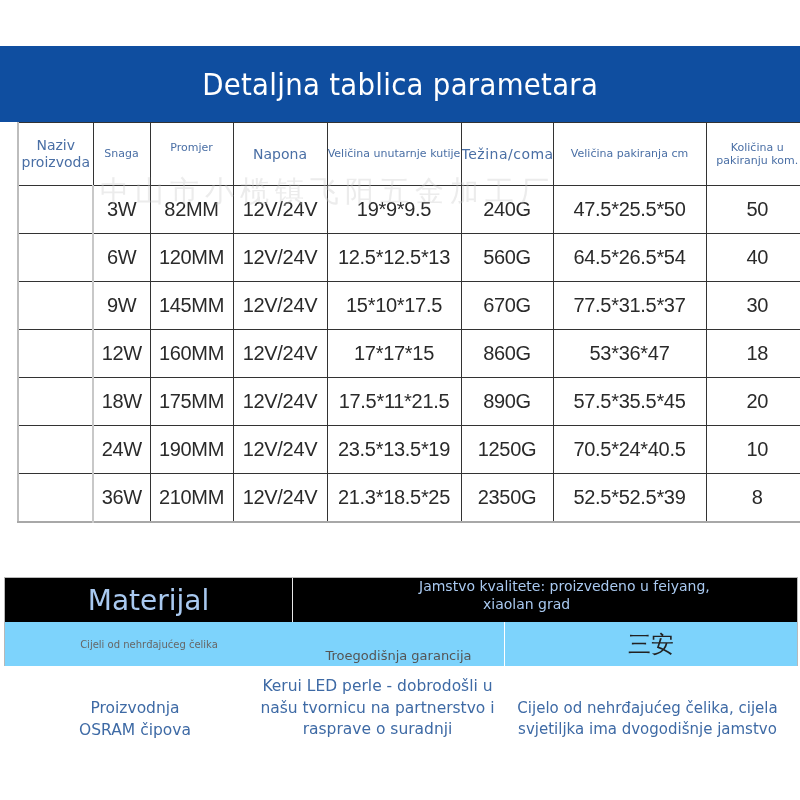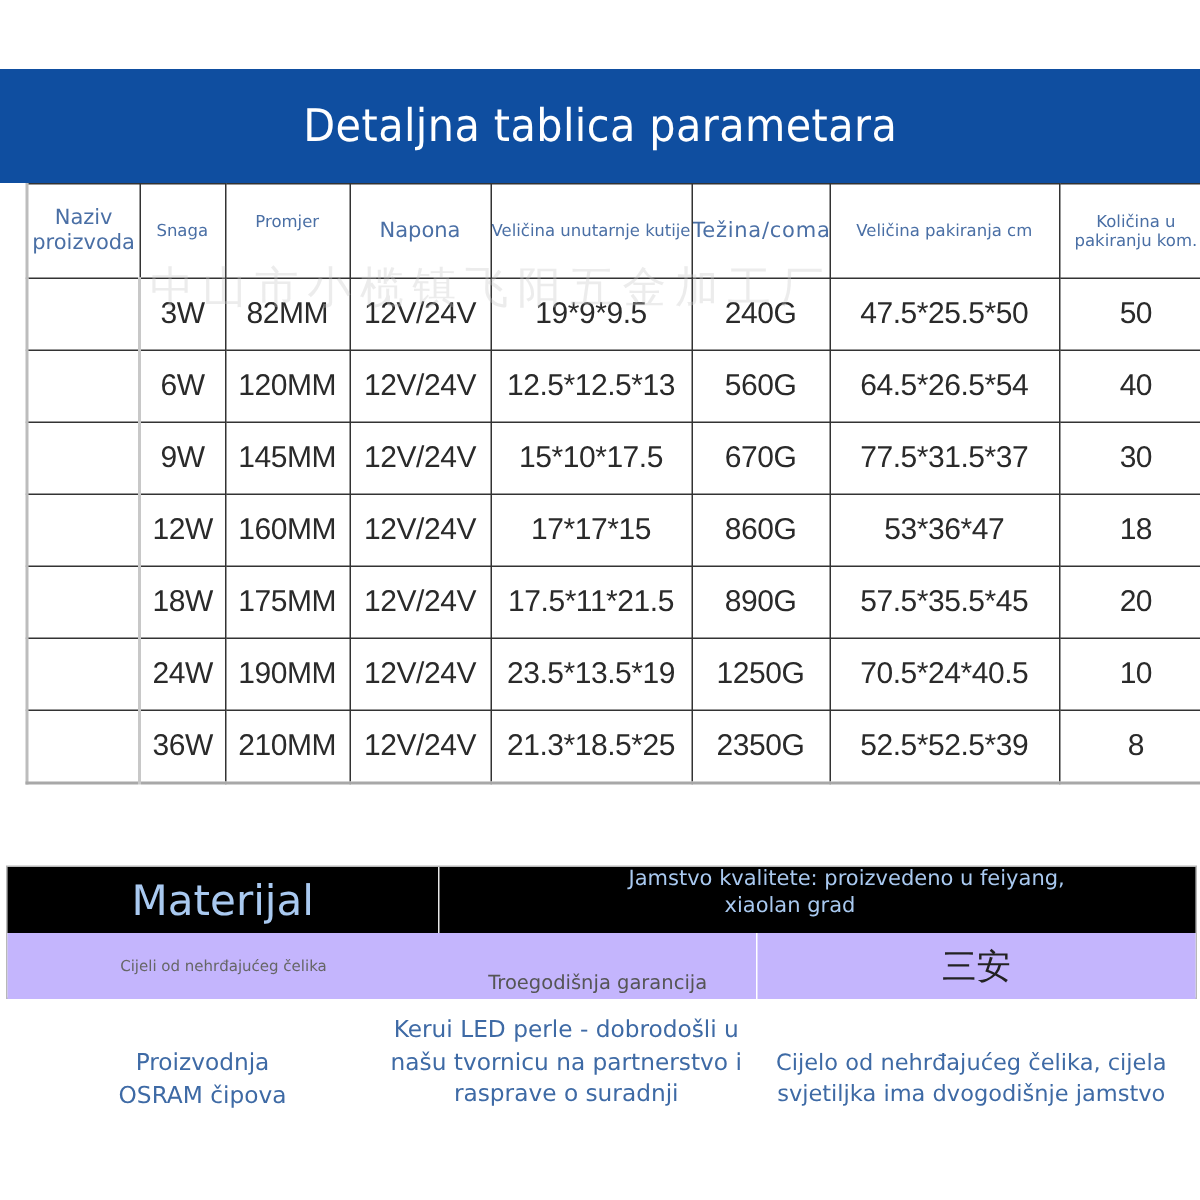--- a/index.html
+++ b/index.html
@@ -58,21 +58,21 @@
       width: 288px; border-right: 1px solid #e8e8e8;
       display: flex; align-items: center; justify-content: center;
       color: #a9c9f0; font-size: 28px;
     }
     .mat-header .mh-right {
       flex: 1; position: relative; color: #a9c9f0; font-size: 14px; text-align: center; line-height: 1.25;
     }
     .mat-header .mh-right span { display: block; }
     .mat-header .mh-right .l1 { position: absolute; top: 0; left: 126px; }
     .mat-header .mh-right .l2 { position: absolute; top: 18px; left: 190px; }
-    .mat-row { display: flex; height: 44px; background: #c4b5fd; }
+    .mat-row { display: flex; height: 44px; background: #7dd3fc; }
     .mat-row .mr-1 {
       width: 288px; display: flex; align-items: center; justify-content: center;
       font-size: 10px; color: #666666;
     }
     .mat-row .mr-2 {
       width: 211px; display: flex; align-items: center; justify-content: center; 
       font-size: 13px; color: #555555; line-height: 1.35; margin-top: 24px;
     }
     .mat-row .mr-3 {
       flex: 1; border-left: 1px solid #ffffff;

